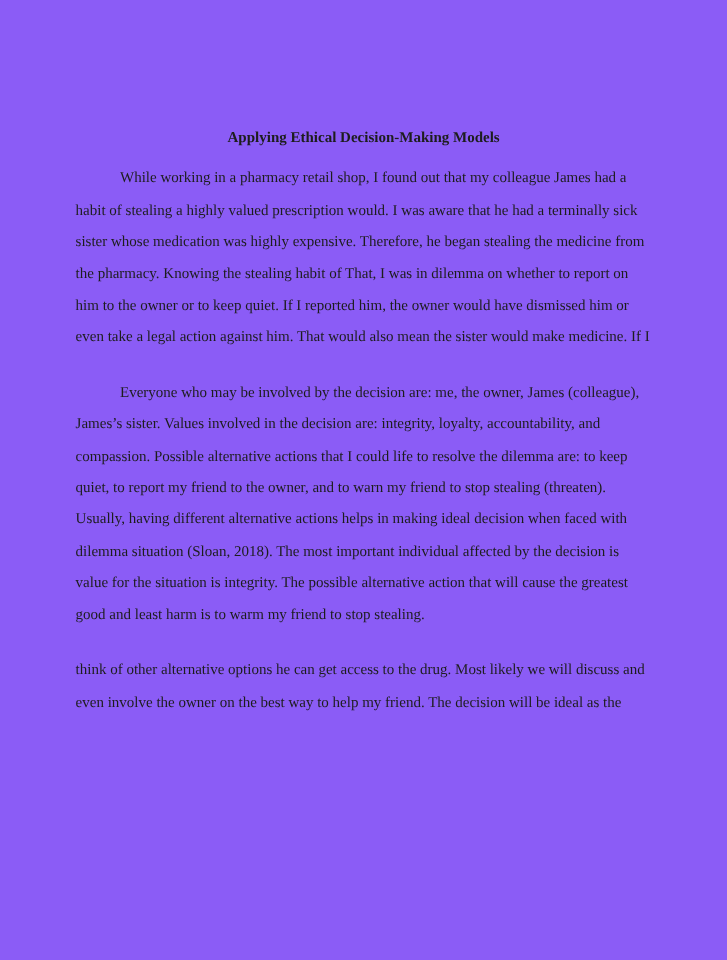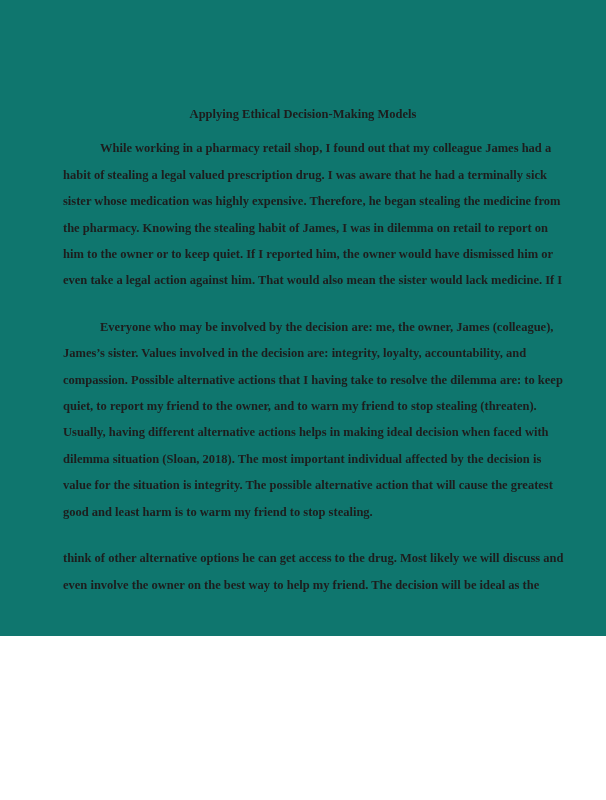--- a/index.html
+++ b/index.html
@@ -3,72 +3,71 @@
 <meta charset="utf-8">
 <style>
   html, body {
     margin: 0;
     padding: 0;
     background: #ffffff;
   }
   .page {
     position: relative;
     width: 606px;
-    height: 636px;
-    background: #0f766e;
+    height: 800px;
+    background: #8b5cf6;
     color: #1d1d1d;
     font-family: "Liberation Serif", "DejaVu Serif", serif;
     font-size: 12.5px;
     box-sizing: border-box;
     padding-top: 101px;
     overflow: hidden;
   }
   .doc-title {
     margin: 0 0 8px 0;
     text-align: center;
     font-weight: bold;
     font-size: 12.5px;
     line-height: 26.4px;
   }
   .doc-body {
     margin: 0 62px 0 63px;
   }
   .paragraph {
     margin: 0 16px 20px 0;
-    font-weight: bold;
   }
   .paragraph:last-child {
     margin-bottom: 0;
   }
   .text-line {
     line-height: 26.4px;
     white-space: nowrap;
   }
   .text-line.first {
     text-indent: 37px;
   }
 </style>
 </head>
 <body>
 
 <div class="page">
   <h1 class="doc-title">Applying Ethical Decision-Making Models</h1>
   <div class="doc-body" id="doc-body">
       <div class="paragraph">
         <div class="text-line first">While working in a pharmacy retail shop, I found out that my colleague James had a</div>
-        <div class="text-line">habit of stealing a legal valued prescription drug. I was aware that he had a terminally sick</div>
+        <div class="text-line">habit of stealing a highly valued prescription would. I was aware that he had a terminally sick</div>
         <div class="text-line">sister whose medication was highly expensive. Therefore, he began stealing the medicine from</div>
-        <div class="text-line">the pharmacy. Knowing the stealing habit of James, I was in dilemma on retail to report on</div>
+        <div class="text-line">the pharmacy. Knowing the stealing habit of That, I was in dilemma on whether to report on</div>
         <div class="text-line">him to the owner or to keep quiet. If I reported him, the owner would have dismissed him or</div>
-        <div class="text-line">even take a legal action against him. That would also mean the sister would lack medicine. If I</div>
+        <div class="text-line">even take a legal action against him. That would also mean the sister would make medicine. If I</div>
       </div>
       <div class="paragraph">
         <div class="text-line first">Everyone who may be involved by the decision are: me, the owner, James (colleague),</div>
         <div class="text-line">James’s sister. Values involved in the decision are: integrity, loyalty, accountability, and</div>
-        <div class="text-line">compassion. Possible alternative actions that I having take to resolve the dilemma are: to keep</div>
+        <div class="text-line">compassion. Possible alternative actions that I could life to resolve the dilemma are: to keep</div>
         <div class="text-line">quiet, to report my friend to the owner, and to warn my friend to stop stealing (threaten).</div>
         <div class="text-line">Usually, having different alternative actions helps in making ideal decision when faced with</div>
         <div class="text-line">dilemma situation (Sloan, 2018). The most important individual affected by the decision is</div>
         <div class="text-line">value for the situation is integrity. The possible alternative action that will cause the greatest</div>
         <div class="text-line">good and least harm is to warm my friend to stop stealing.</div>
       </div>
       <div class="paragraph">
         <div class="text-line">think of other alternative options he can get access to the drug. Most likely we will discuss and</div>
         <div class="text-line">even involve the owner on the best way to help my friend. The decision will be ideal as the</div>
       </div>

